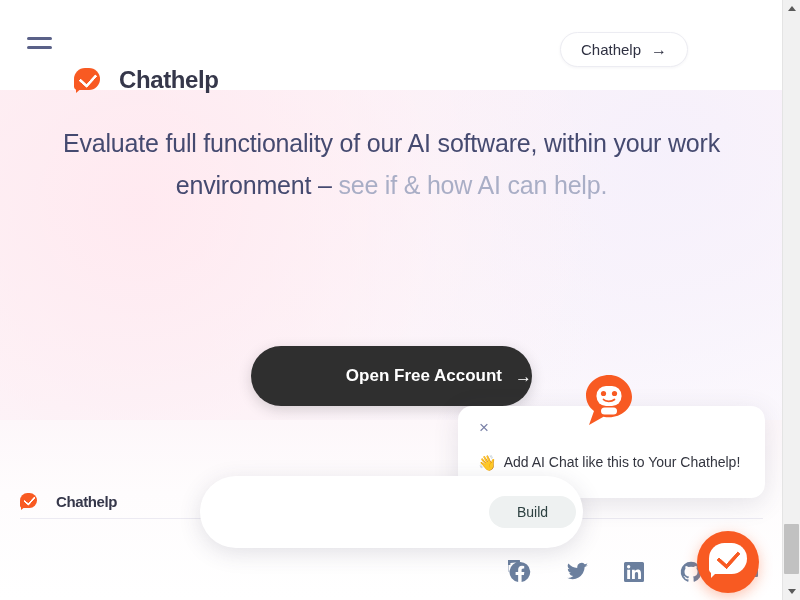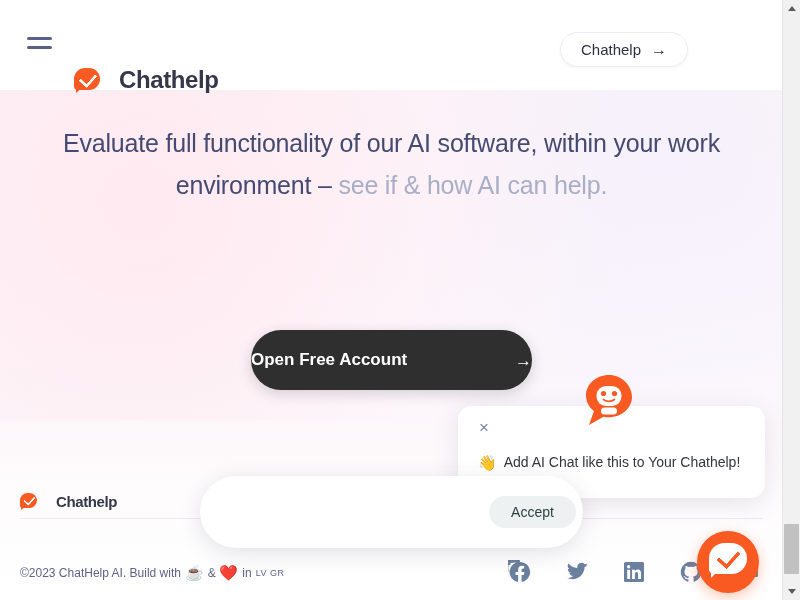--- a/index.html
+++ b/index.html
@@ -134,28 +134,28 @@
     text-align: center;
     font-size: 25px;
     line-height: 42px;
     font-weight: 400;
     letter-spacing: -0.2px;
   }
   .head-strong { color: #454a70; }
   .head-dim { color: #a9aec6; }
   #cta-button {
     position: absolute;
-    left: 251px; top: 240px;
+    left: 251px; top: 256px;
     width: 281px; height: 60px;
     border-radius: 32px;
     background: #2f2f2f;
     color: #ffffff;
     display: flex;
     align-items: center;
-    justify-content: space-between;
+    justify-content: flex-end;
     gap: 13px;
     font-size: 17px;
     font-weight: 700;
     cursor: pointer;
     box-shadow: 0 4px 14px rgba(40,40,45,0.18);
   }
   #cta-button .arrow-right { color: #ffffff; font-size: 17px; }
   
   #footer {
     position: absolute;
@@ -426,28 +426,20 @@
         <span class="logo-text">Chathelp</span>
       </div>
 
       <div id="footer-links">
         <span class="footer-link">PRIVACY POLICY</span>
         <span class="footer-link">TERMS</span>
       </div>
 
       <div id="footer-divider"></div>
 
-      <div id="copyright">
-        <span>©2023 ChatHelp AI. Build with</span>
-        <span class="emoji">☕</span>
-        <span>&amp;</span>
-        <span class="emoji">❤️</span>
-        <span>in</span>
-        <span class="small-caps">LV GR</span>
-      </div>
 
       <div id="social-icons">
         <span class="social-icon">
           <svg width="24" height="24" viewBox="0 0 24 24" fill="currentColor">
               <path d="M12 2a10 10 0 1 0-11.6 9.9v-7H-0.1v0h2.5V2.9q0 0 0 0zM12 2a10 10 0 0 1 1.6 19.9v-7h2.3l.45-2.9h-2.75V10.1c0-.8.4-1.6 1.65-1.6H16.2V6a15 15 0 0 0-2.25-.2c-2.3 0-3.8 1.4-3.8 3.9V12H7.6v2.9h2.55v7A10 10 0 0 1 12 2z"></path>
             </svg>
         </span>
         <span class="social-icon">
           <svg width="24" height="24" viewBox="0 0 24 24" fill="currentColor">
               <path d="M23 4.9a8.7 8.7 0 0 1-2.5.7 4.3 4.3 0 0 0 1.9-2.4 8.6 8.6 0 0 1-2.7 1.1A4.3 4.3 0 0 0 12.3 8a12.2 12.2 0 0 1-8.9-4.5 4.3 4.3 0 0 0 1.3 5.7 4.2 4.2 0 0 1-1.9-.5v.05a4.3 4.3 0 0 0 3.4 4.2 4.3 4.3 0 0 1-1.9.07 4.3 4.3 0 0 0 4 3 8.6 8.6 0 0 1-6.4 1.8A12.1 12.1 0 0 0 19.6 7.6c0-.2 0-.4 0-.55A8.6 8.6 0 0 0 23 4.9z"></path>
@@ -492,21 +484,21 @@
       </svg>
     </div>
 
     <div id="chat-launcher">
       <span class="launcher-tail"></span>
       <span class="launcher-bubble"></span>
       <span class="launcher-check"></span>
     </div>
 
     <div id="cookie-banner">
-      <div id="cookie-accept">Accept</div>
+      <div id="cookie-accept">Build</div>
     </div>
 
   </div>
 
   <div id="scrollbar">
     <div id="sb-up" class="sb-arrow">
       <span class="tri-up"></span>
     </div>
     <div id="sb-thumb"></div>
     <div id="sb-down" class="sb-arrow">

